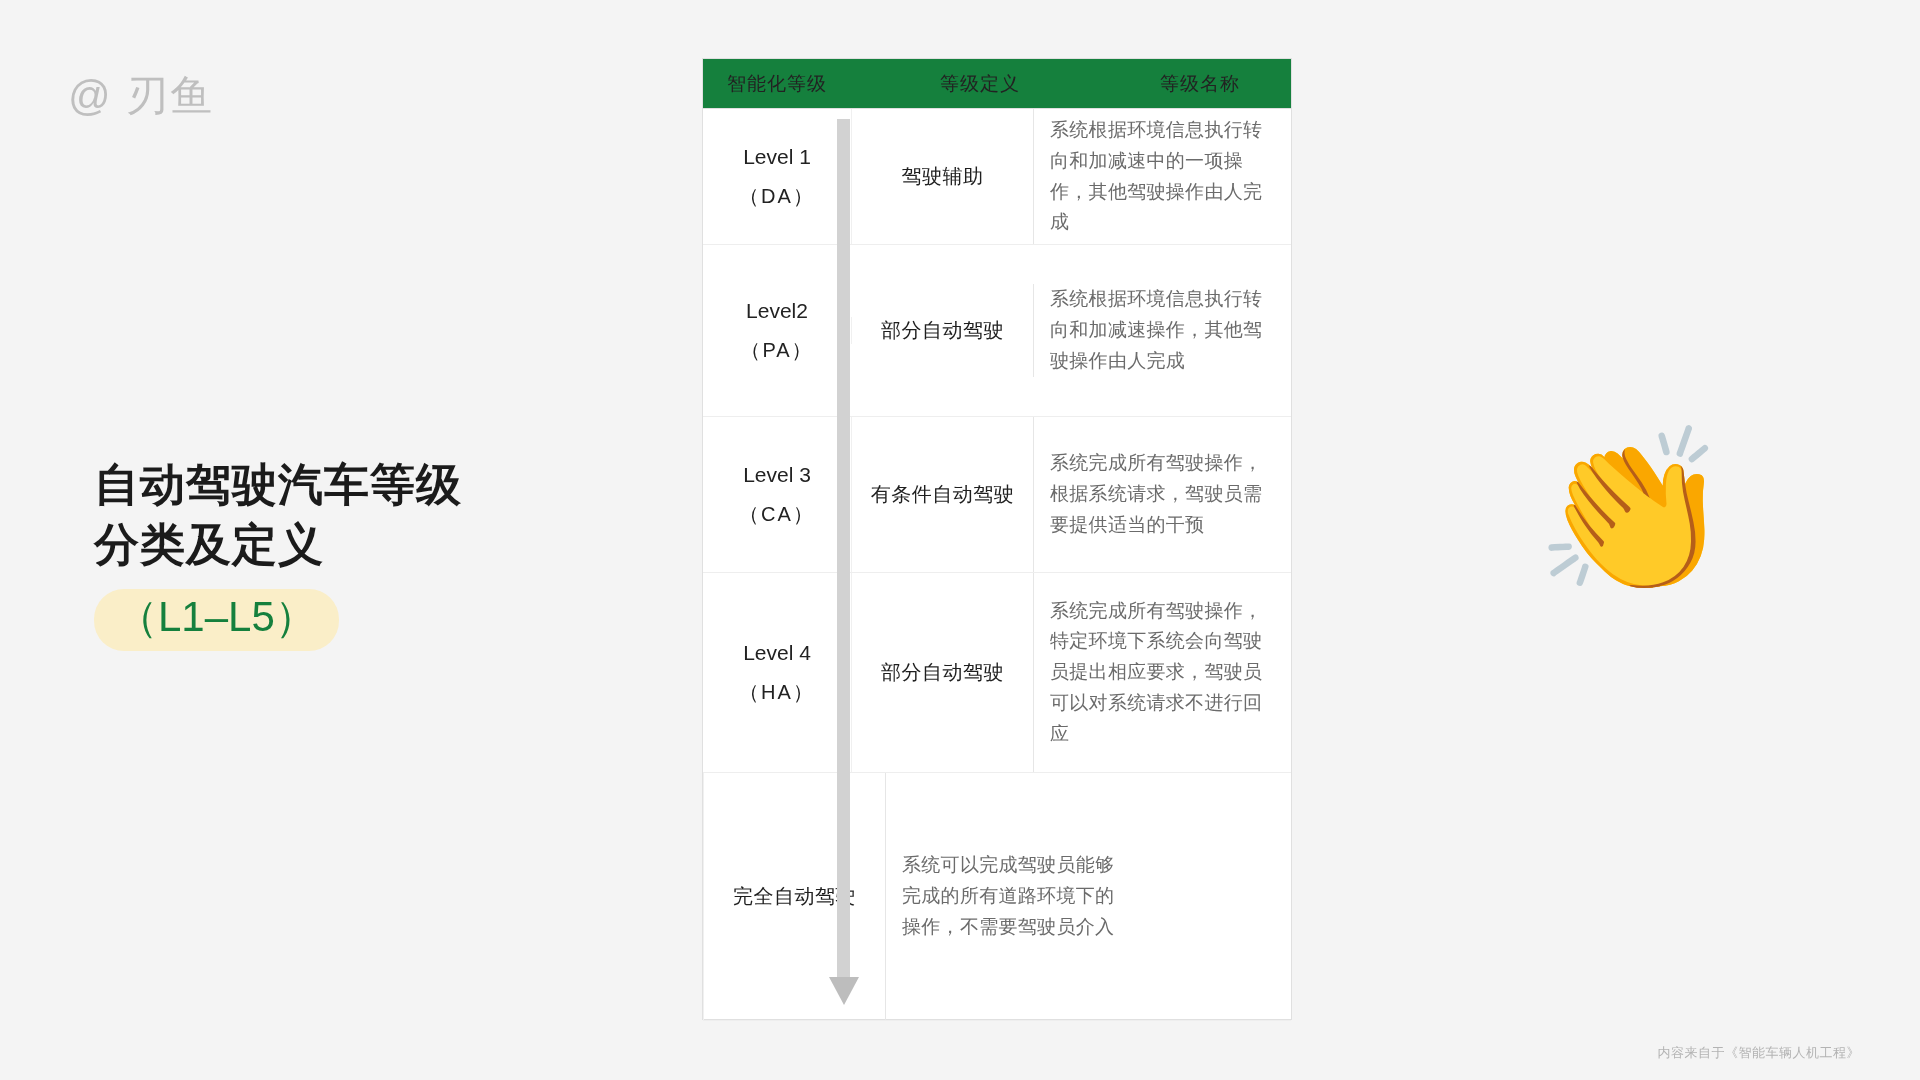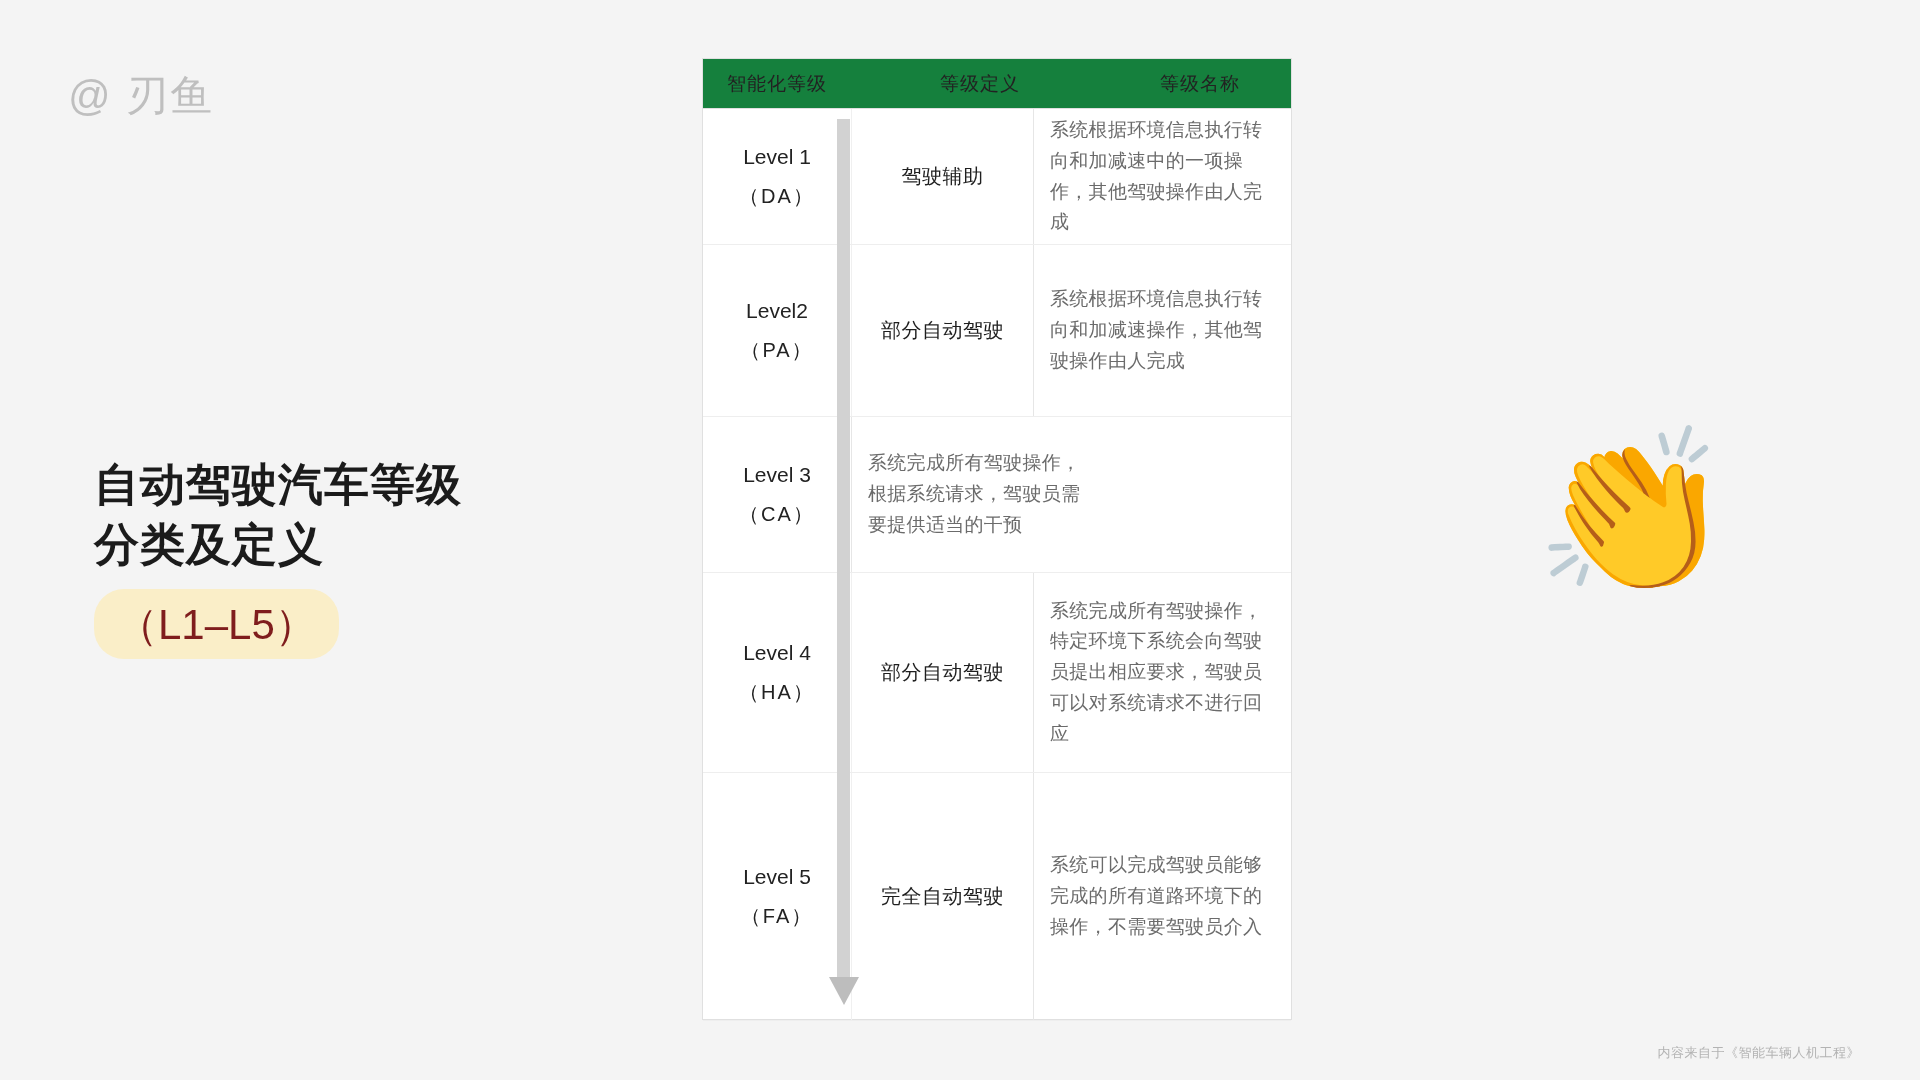--- a/index.html
+++ b/index.html
@@ -38,26 +38,26 @@
     font-size: 45px;
     font-weight: 700;
     color: #1b1b1b;
     line-height: 1.33;
     letter-spacing: 1px;
     white-space: nowrap;
   }
   #title-badge {
     display: inline-block;
     margin-top: 14px;
-    padding: 12px 22px 10px 22px;
+    padding: 4px 22px 10px 22px;
     background: #faeec8;
     border-radius: 30px;
     font-size: 42px;
     font-weight: 400;
-    color: #7f1d1d;
+    color: #15803d;
     line-height: 1.15;
     letter-spacing: 0px;
     white-space: nowrap;
   }
 
   
   #table-card {
     position: absolute;
     left: 702px;
     top: 58px;
@@ -139,21 +139,21 @@
     padding: 0 18px 0 16px;
     font-size: 19px;
     line-height: 1.62;
     color: #6b6b6b;
     letter-spacing: 0.3px;
     border-left: 1px solid #e6e6e6;
   }
 
   
   .row-h1 { height: 136px; }
-  .row-h2 { height: 172px; }
+  .row-h2 { height: 172px; align-items: center; }
   .row-h3 { height: 156px; }
   .row-h4 { height: 200px; }
   .row-h5 { height: 248px; }
 
   
   #arrow {
     position: absolute;
     left: 131px;
     top: 10px;
     width: 18px;
@@ -238,37 +238,34 @@
       </div>
       <div class="cell cell-name">部分自动驾驶</div>
       <div class="cell cell-def">系统根据环境信息执行转向和加减速操作，其他驾驶操作由人完成</div>
     </div>
 
     <div class="trow row-h3">
       <div class="cell cell-level">
         <div class="lvl-main">Level 3</div>
         <div class="lvl-abbr">（CA）</div>
       </div>
+      <div class="cell cell-name">有条件自动驾驶</div>
       <div class="cell cell-def">系统完成所有驾驶操作，根据系统请求，驾驶员需要提供适当的干预</div>
     </div>
 
     <div class="trow row-h4">
       <div class="cell cell-level">
         <div class="lvl-main">Level 4</div>
         <div class="lvl-abbr">（HA）</div>
       </div>
       <div class="cell cell-name">部分自动驾驶</div>
       <div class="cell cell-def">系统完成所有驾驶操作，特定环境下系统会向驾驶员提出相应要求，驾驶员可以对系统请求不进行回应</div>
     </div>
 
     <div class="trow row-h5">
-      <div class="cell cell-level">
-        <div class="lvl-main">Level 5</div>
-        <div class="lvl-abbr">（FA）</div>
-      </div>
       <div class="cell cell-name">完全自动驾驶</div>
       <div class="cell cell-def">系统可以完成驾驶员能够完成的所有道路环境下的操作，不需要驾驶员介入</div>
     </div>
 
     <div id="arrow">
       <div class="shaft"></div>
       <div class="head"></div>
     </div>
 
   </div>

